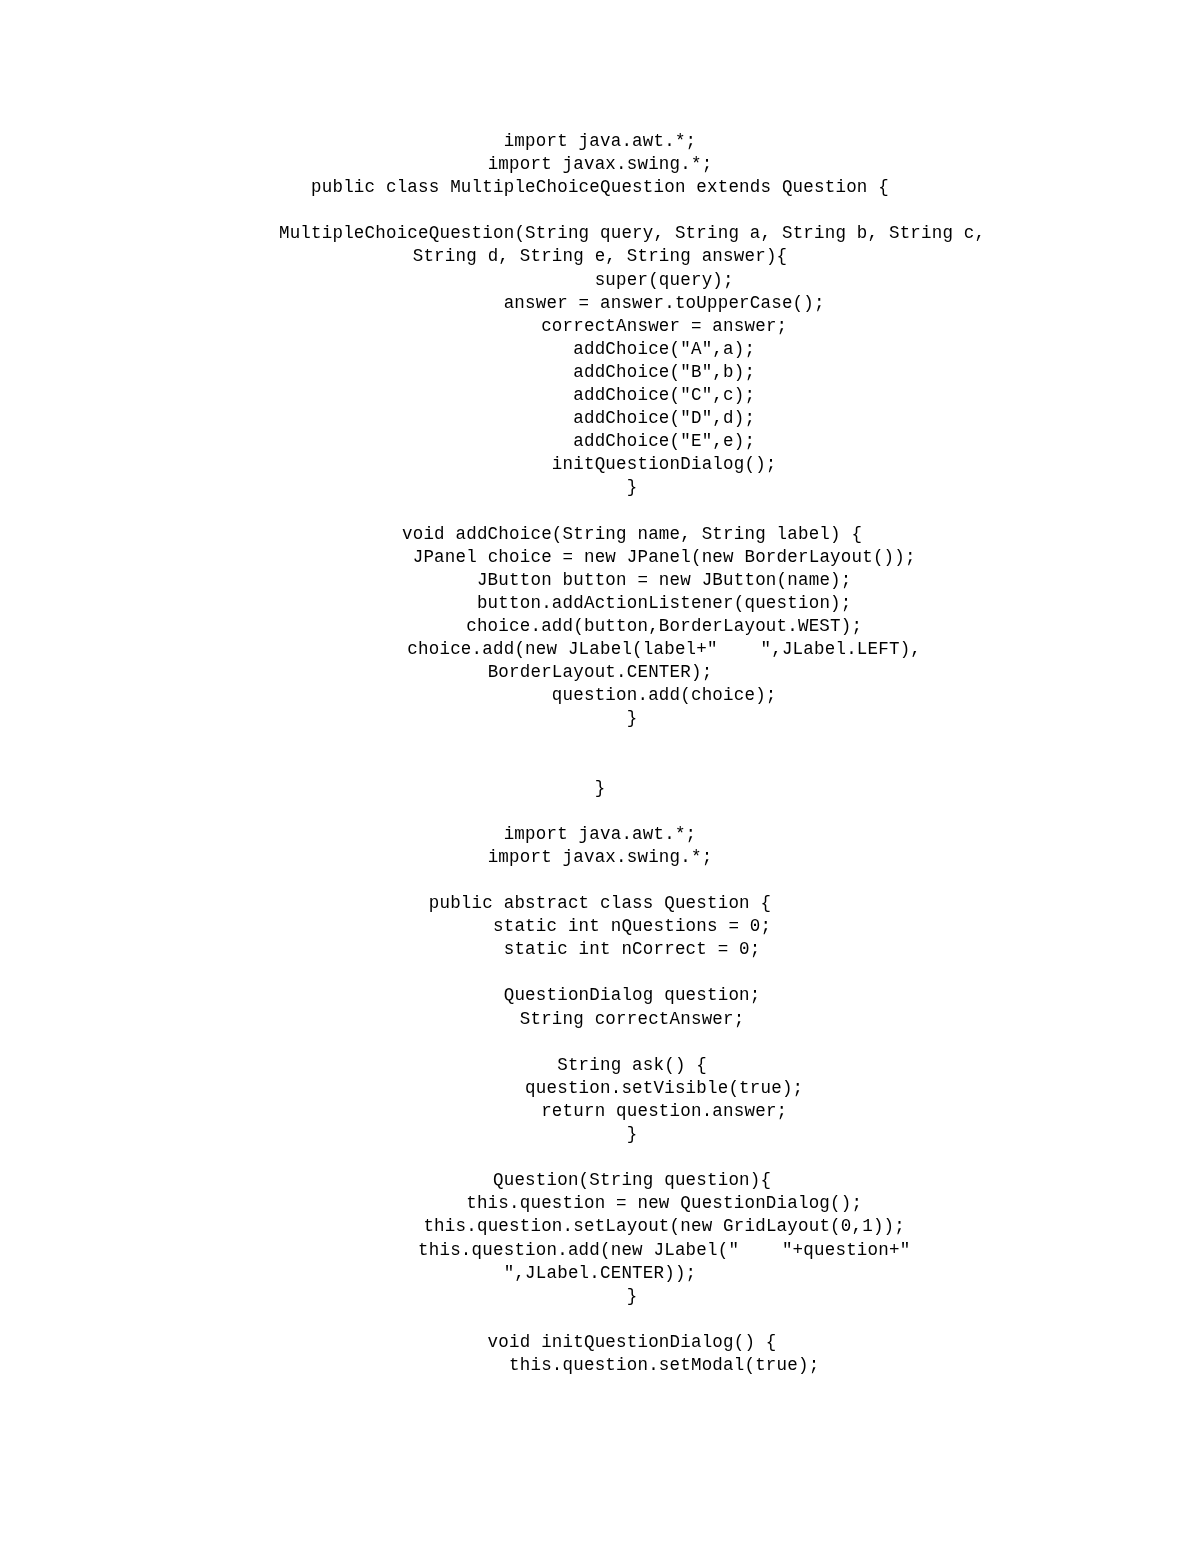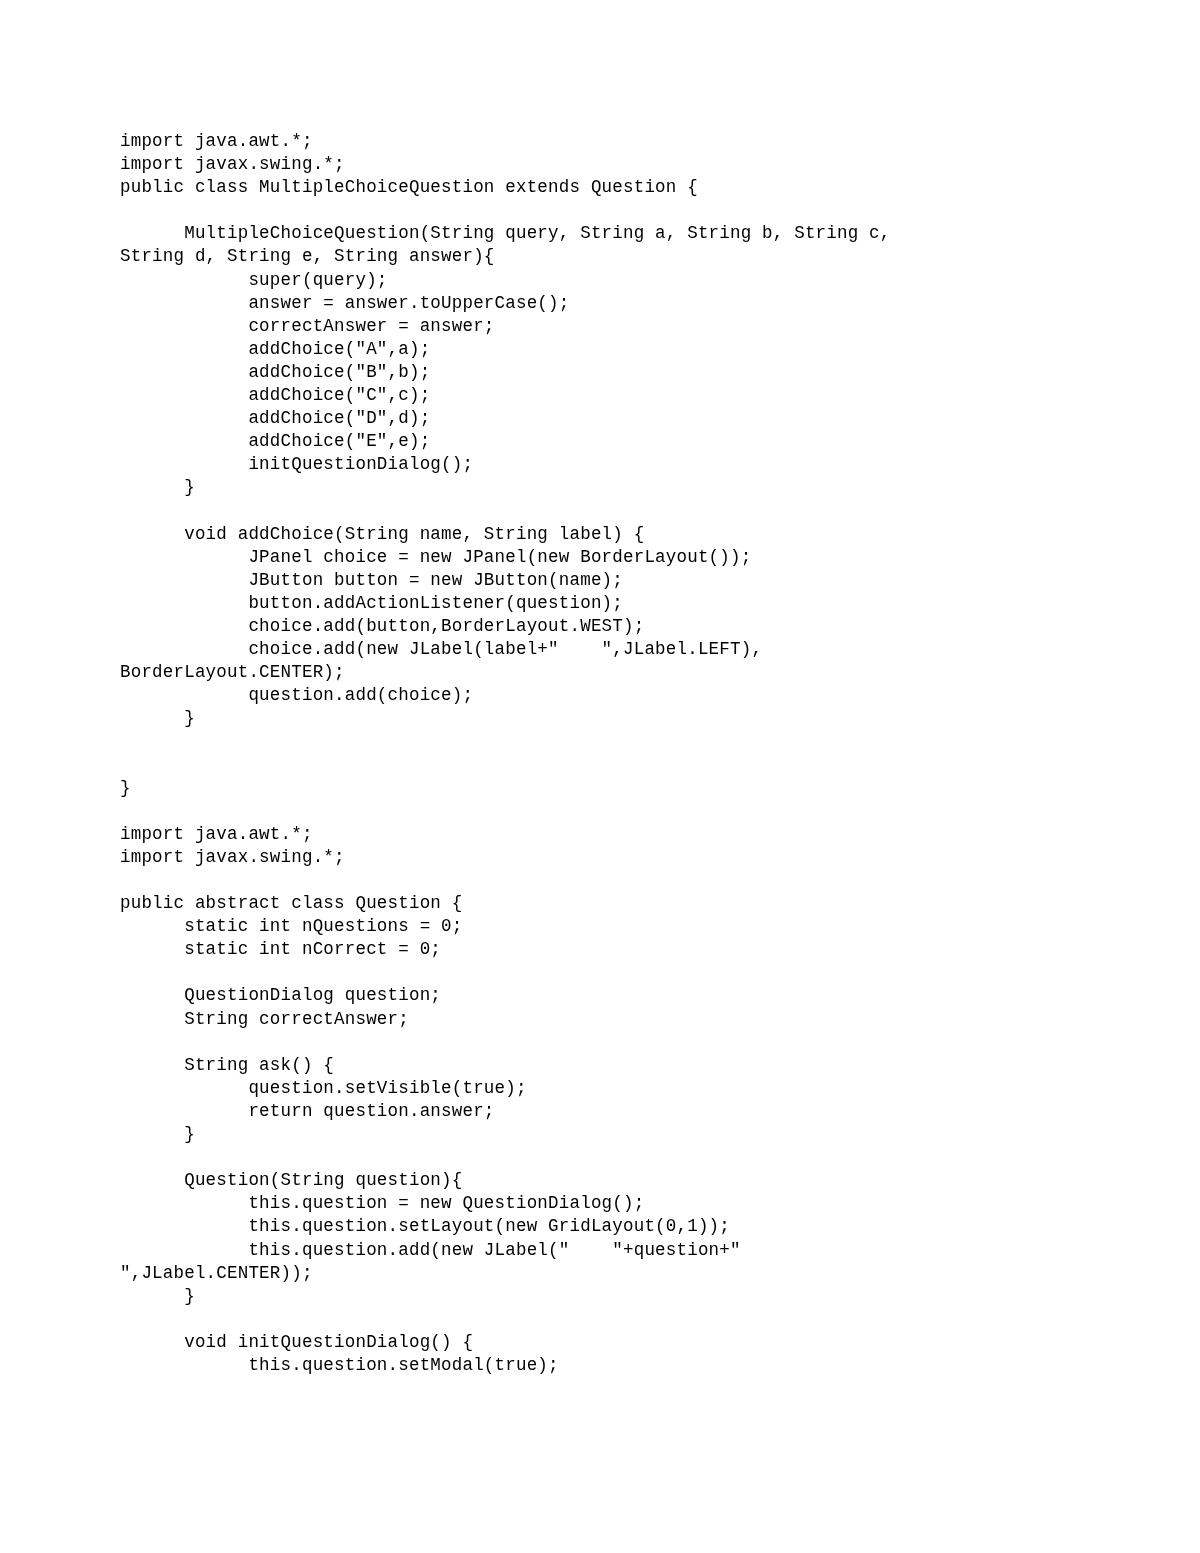--- a/index.html
+++ b/index.html
@@ -9,18 +9,19 @@
       font-family: "Courier New", Courier, monospace;
       width: 1200px;
     }
     .page {
       padding: 130px 120px 100px 120px;
       font-size: 17.5px;
       line-height: 1.32;
       color: #000;
       white-space: pre;
       letter-spacing: 0.2px;
+      text-align: center;
     }
   </style>
 </head>
 <body>
 
 <div class="page"><div id="code-container"><div>import java.awt.*;</div><div>import javax.swing.*;</div><div>public class MultipleChoiceQuestion extends Question {</div><div>&nbsp;</div><div>      MultipleChoiceQuestion(String query, String a, String b, String c,</div><div>String d, String e, String answer){</div><div>            super(query);</div><div>            answer = answer.toUpperCase();</div><div>            correctAnswer = answer;</div><div>            addChoice("A",a);</div><div>            addChoice("B",b);</div><div>            addChoice("C",c);</div><div>            addChoice("D",d);</div><div>            addChoice("E",e);</div><div>            initQuestionDialog();</div><div>      }</div><div>&nbsp;</div><div>      void addChoice(String name, String label) {</div><div>            JPanel choice = new JPanel(new BorderLayout());</div><div>            JButton button = new JButton(name);</div><div>            button.addActionListener(question);</div><div>            choice.add(button,BorderLayout.WEST);</div><div>            choice.add(new JLabel(label+"    ",JLabel.LEFT),</div><div>BorderLayout.CENTER);</div><div>            question.add(choice);</div><div>      }</div><div>&nbsp;</div><div>&nbsp;</div><div>}</div><div>&nbsp;</div><div>import java.awt.*;</div><div>import javax.swing.*;</div><div>&nbsp;</div><div>public abstract class Question {</div><div>      static int nQuestions = 0;</div><div>      static int nCorrect = 0;</div><div>&nbsp;</div><div>      QuestionDialog question;</div><div>      String correctAnswer;</div><div>&nbsp;</div><div>      String ask() {</div><div>            question.setVisible(true);</div><div>            return question.answer;</div><div>      }</div><div>&nbsp;</div><div>      Question(String question){</div><div>            this.question = new QuestionDialog();</div><div>            this.question.setLayout(new GridLayout(0,1));</div><div>            this.question.add(new JLabel("    "+question+"</div><div>",JLabel.CENTER));</div><div>      }</div><div>&nbsp;</div><div>      void initQuestionDialog() {</div><div>            this.question.setModal(true);</div></div></div>
 
 </body></html>

